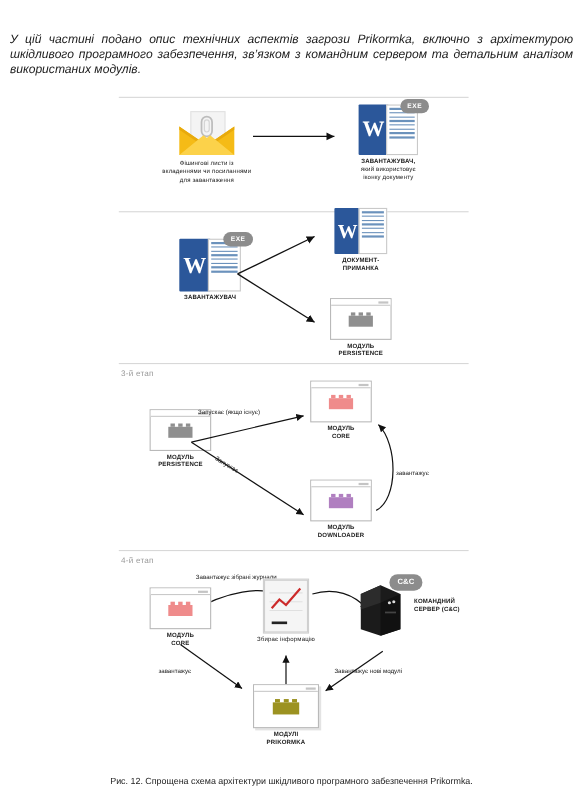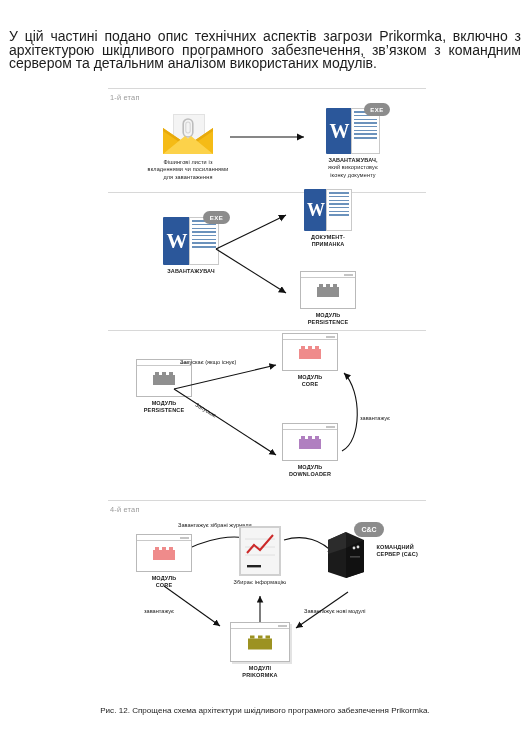--- a/index.html
+++ b/index.html
@@ -31,24 +31,25 @@
     font-size: 14.5px;
     font-weight: bold;
     color: #2e6ca4;
     letter-spacing: .2px;
   }
   .intro {
     position: absolute;
     left: 9px;
     top: 30px;
     width: 512px;
-    font-size: 14px;
+    font-size: 11px;
     line-height: 13.5px;
     text-align: justify;
     color: #1c1c1c;
+    font-style: italic;
   }
   
   .stage {
     position: absolute;
     left: 108px;
     width: 318px;
     border-top: 1px solid #d8d8d8;
   }
   .stage-label {
     font-size: 7.4px;
@@ -143,21 +144,20 @@
   }
 </style>
 </head>
 <body>
 
 <div class="page">
 
   <div class="intro">У цій частині подано опис технічних аспектів загрози Prikormka, включно з архітектурою шкідливого програмного забезпечення, зв’язком з командним сервером та детальним аналізом використаних модулів.</div>
 
   <div class="stage s1">
-    <div class="stage-label">1-й етап</div>
     <div class="stage-body" style="height:86px;">
 
       <div class="node" style="left:30px; top:12px; width:100px;">
         <div class="envelope">
           <div class="env-paper"></div>
           <svg class="clip" viewBox="0 0 12 20">
             <rect x="1.2" y="1" width="9.6" height="18" rx="4.8" fill="none" stroke="#bdbdbd" stroke-width="1.6"></rect>
             <rect x="3.8" y="4" width="4.4" height="11" rx="2.2" fill="none" stroke="#d5d5d5" stroke-width="1.1"></rect>
           </svg>
           <svg viewBox="0 0 54 42" style="position:absolute;left:0;top:0;width:54px;height:42px;">
@@ -278,20 +278,21 @@
         <div class="cap">
           <div>МОДУЛЬ</div>
           <div>PERSISTENCE</div>
         </div>
       </div>
 
     </div>
   </div>
 
   <div class="stage s3">
+    <div class="stage-label">3-й етап</div>
     <div class="stage-body" style="height:158px;">
 
       <div class="node" style="left:4px; top:28px; width:104px;">
         <div class="winmod" style="width:54px;height:36px;margin:0 auto;">
           <div class="win-bar">
               <s></s>
             </div>
           <svg class="brick" width="22" height="14" viewBox="0 0 22 14">
             <rect x="2" y="0" width="4" height="3" fill="#8f8f8f"></rect>
               <rect x="9" y="0" width="4" height="3" fill="#8f8f8f"></rect>

